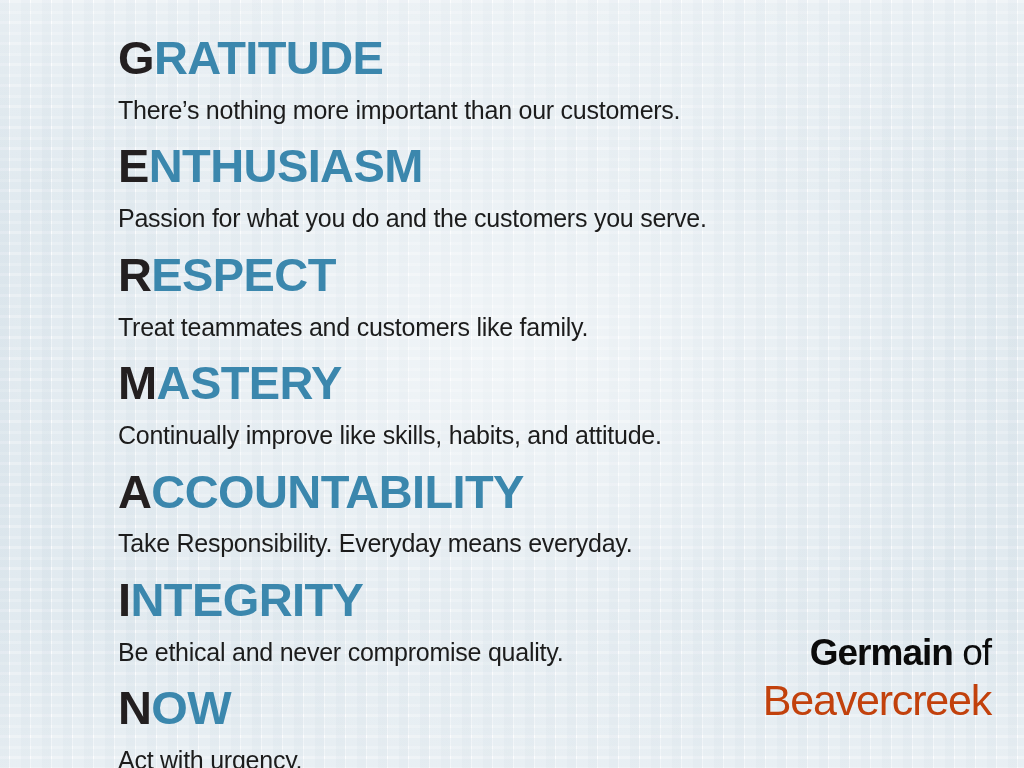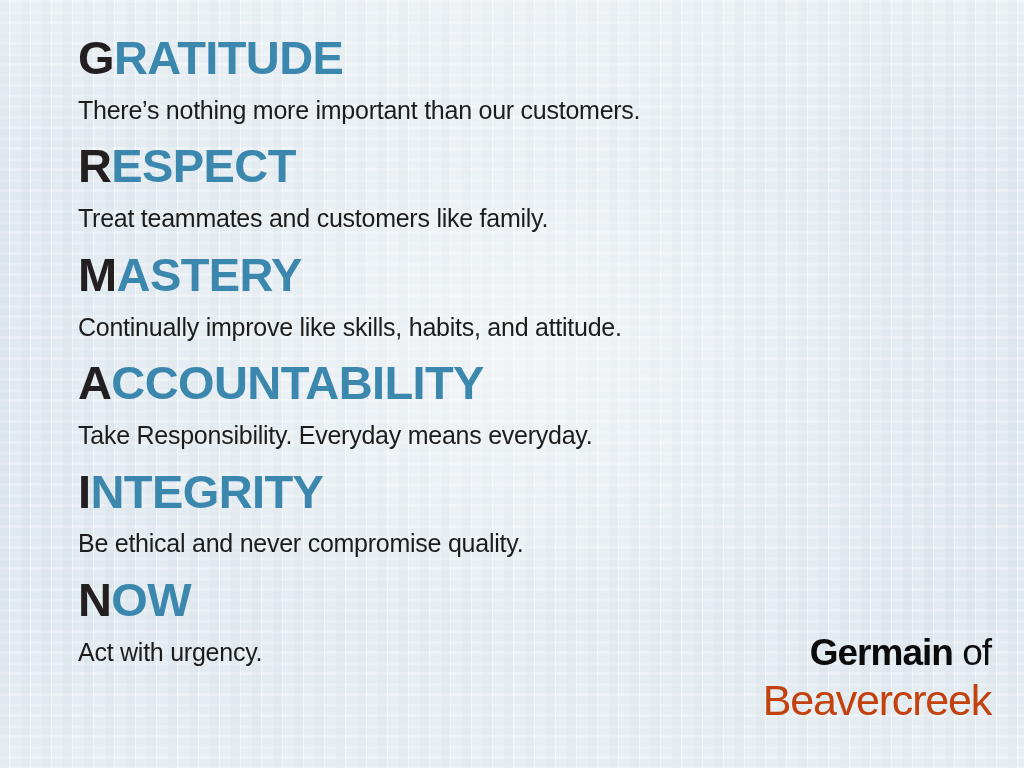--- a/index.html
+++ b/index.html
@@ -41,21 +41,21 @@
       linear-gradient(180deg, rgba(255,255,255,.30) 0%, rgba(255,255,255,0) 25%, rgba(255,255,255,0) 80%, rgba(255,255,255,.25) 100%);
     pointer-events:none;
   }
 
   
   #content {
     position:relative;
     z-index:2;
     width:1024px;
     height:768px;
-    padding:34px 30px 0 78px;
+    padding:34px 30px 0 118px;
   }
 
   .value-block { margin-bottom:16px; }
 
   .value-heading {
     font-size:47px;
     line-height:1.04;
     font-weight:700;
     letter-spacing:-0.6px;
     color:#3b87ad;
@@ -107,20 +107,24 @@
 <div id="bg-texture"></div>
 <div id="bg-sheen"></div>
 
 <div id="content">
 
   <div class="value-block">
     <div class="value-heading"><span class="initial">G</span><span class="rest">RATITUDE</span></div>
     <div class="value-desc">There’s nothing more important than our customers.</div>
   </div>
 
+  <div class="value-block">
+    <div class="value-heading"><span class="initial">E</span><span class="rest">NTHUSIASM</span></div>
+    <div class="value-desc">Passion for what you do and the customers you serve.</div>
+  </div>
 
   <div class="value-block">
     <div class="value-heading"><span class="initial">R</span><span class="rest">ESPECT</span></div>
     <div class="value-desc">Treat teammates and customers like family.</div>
   </div>
 
   <div class="value-block">
     <div class="value-heading"><span class="initial">M</span><span class="rest">ASTERY</span></div>
     <div class="value-desc">Continually improve like skills, habits, and attitude.</div>
   </div>

